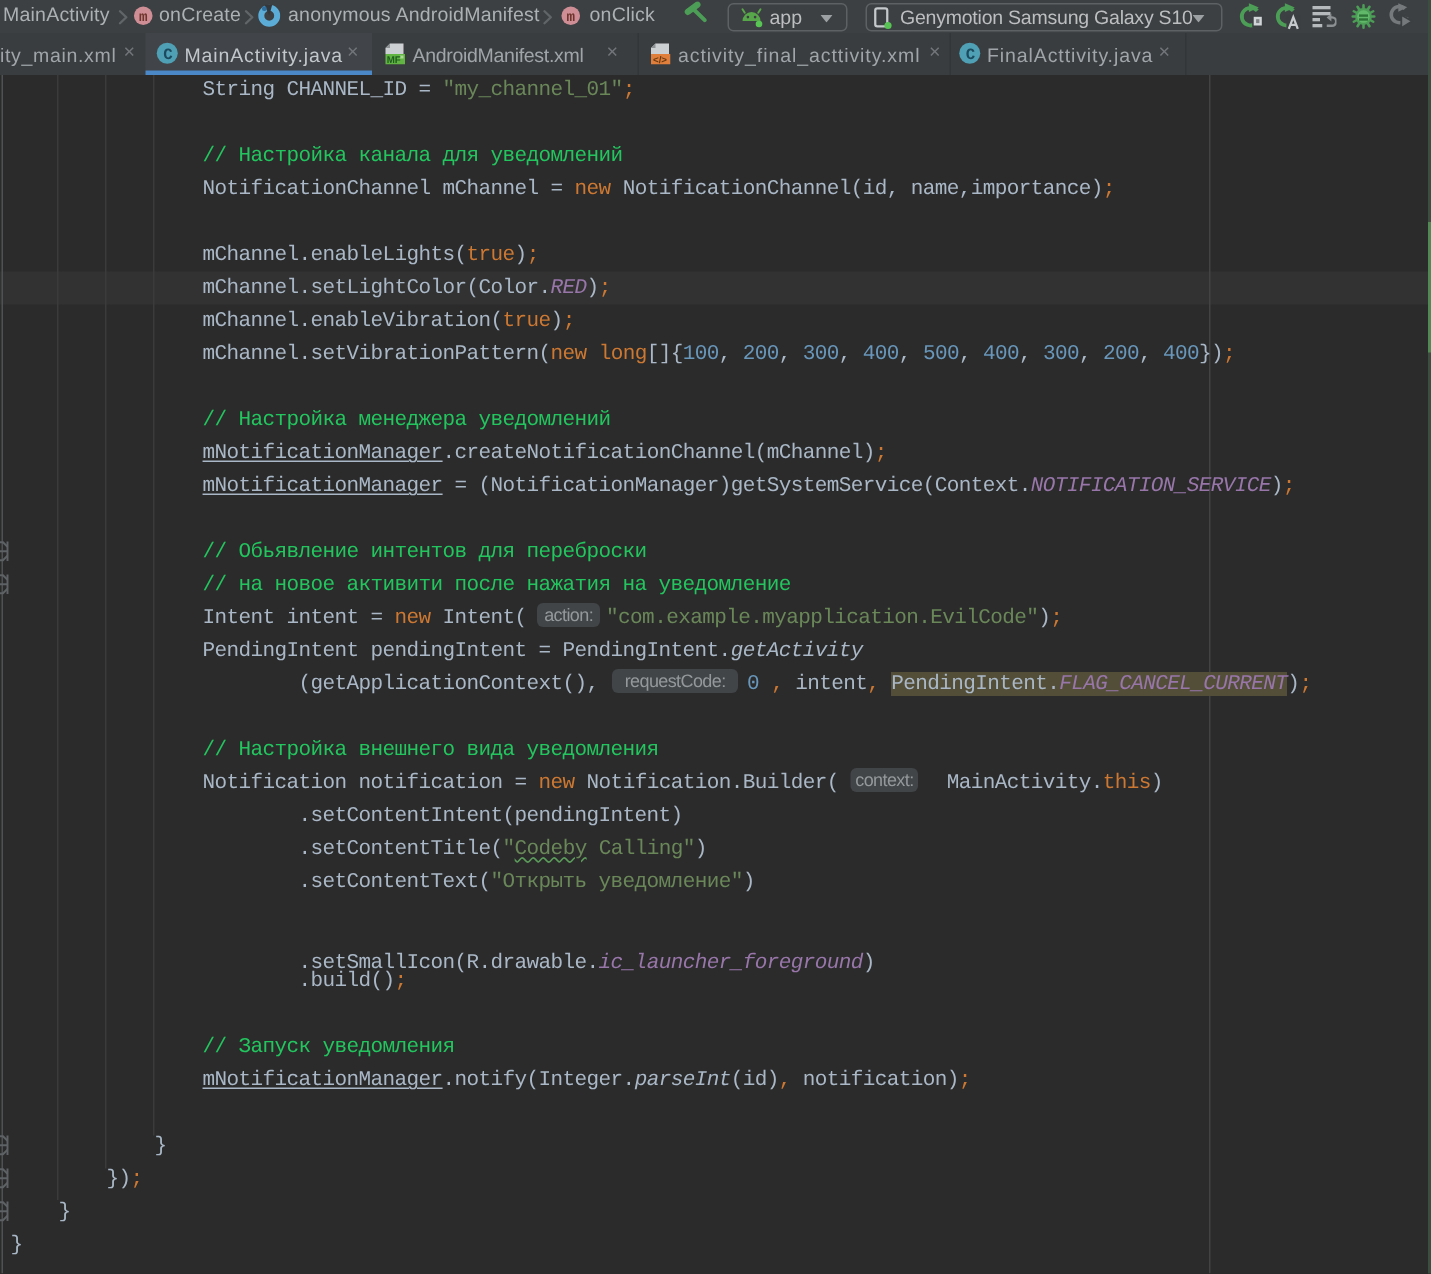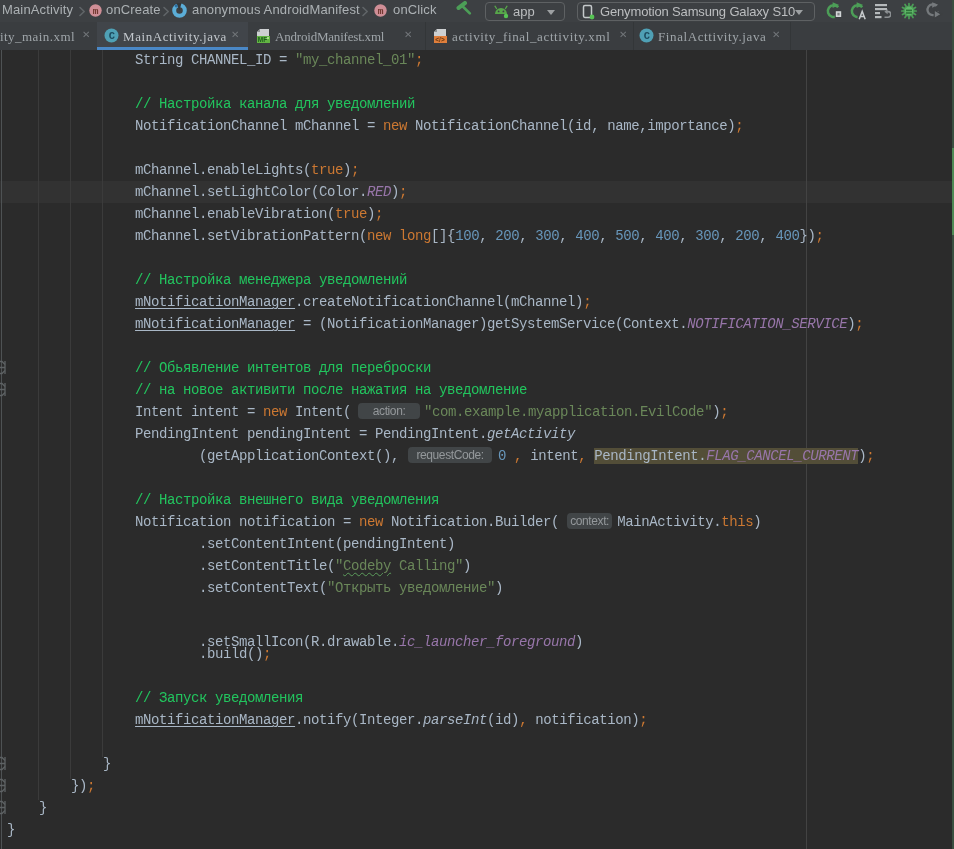--- a/index.html
+++ b/index.html
@@ -2,21 +2,21 @@
 <html><head><meta charset="utf-8"><style>
 html,body{margin:0;padding:0;}
 body{width:954px;height:849px;background:#2B2B2B;overflow:hidden;position:relative;
      font-family:"Liberation Sans",sans-serif;-webkit-font-smoothing:antialiased;}
 .abs{position:absolute;}
 #topbar{position:absolute;left:0;top:0;width:954px;height:22px;background:#3D4043;}
 .bc{position:absolute;top:1.5px;font-size:13px;color:#ACB1B4;letter-spacing:0.15px;white-space:pre;}
 .chip{position:absolute;top:2px;height:17px;border:1px solid #5E6163;border-radius:4px;text-decoration:underline;}
 .chiptxt{position:absolute;top:1px;font-size:13px;color:#BCBEC0;white-space:pre;}
 #tabbar{position:absolute;left:0;top:22px;width:954px;height:28px;background:#3A3D40;}
-.tabtxt{position:absolute;font-size:13px;color:#9FA5A9;white-space:pre;font-family:Liberation Serif, serif;}
+.tabtxt{position:absolute;font-size:13px;color:#9FA5A9;white-space:pre;}
 .tabtxt.act{color:#C2C7CC;}
 .tclose{position:absolute;font-size:10px;color:#72767A;}
 #editor{position:absolute;left:0;top:50px;width:954px;height:799px;background:#2B2B2B;overflow:hidden;}
 .vg{position:absolute;width:1px;background:#3B3B3B;}
 .ln{position:absolute;left:7px;height:22px;line-height:22px;white-space:pre;
     font-family:"Liberation Mono",monospace;font-size:14px;letter-spacing:-0.4px;color:#A9B7C6;}
 .ln span{letter-spacing:-0.4px;}
 .k{color:#CC7832;}
 .s{color:#6A8759;}
 .n{color:#6897BB;}
@@ -241,25 +241,25 @@
 <div class="ln" style="top:65px"><span>                NotificationChannel mChannel = </span><span class="k">new</span><span> NotificationChannel(id, name,importance)</span><span class="k">;</span></div>
 <div class="ln" style="top:109px"><span>                mChannel.enableLights(</span><span class="k">true</span><span>)</span><span class="k">;</span></div>
 <div class="ln" style="top:131px"><span>                mChannel.setLightColor(Color.</span><span class="p">RED</span><span>)</span><span class="k">;</span></div>
 <div class="ln" style="top:153px"><span>                mChannel.enableVibration(</span><span class="k">true</span><span>)</span><span class="k">;</span></div>
 <div class="ln" style="top:175px"><span>                mChannel.setVibrationPattern(</span><span class="k">new</span><span> </span><span class="k">long</span><span>[]{</span><span class="n">100</span><span>, </span><span class="n">200</span><span>, </span><span class="n">300</span><span>, </span><span class="n">400</span><span>, </span><span class="n">500</span><span>, </span><span class="n">400</span><span>, </span><span class="n">300</span><span>, </span><span class="n">200</span><span>, </span><span class="n">400</span><span>})</span><span class="k">;</span></div>
 <div class="ln" style="top:219px"><span class="c">                // Настройка менеджера уведомлений</span></div>
 <div class="ln" style="top:241px"><span>                </span><span class="u">mNotificationManager</span><span>.createNotificationChannel(mChannel)</span><span class="k">;</span></div>
 <div class="ln" style="top:263px"><span>                </span><span class="u">mNotificationManager</span><span> = (NotificationManager)getSystemService(Context.</span><span class="p">NOTIFICATION_SERVICE</span><span>)</span><span class="k">;</span></div>
 <div class="ln" style="top:307px"><span class="c">                // Обьявление интентов для переброски</span></div>
 <div class="ln" style="top:329px"><span class="c">                // на новое активити после нажатия на уведомление</span></div>
-<div class="ln" style="top:351px"><span>                Intent intent = </span><span class="k">new</span><span> Intent( </span><span class="bdg" style="margin-left:-1px;width:62px;margin-right:4px">action:</span><span class="s">"com.example.myapplication.EvilCode"</span><span>)</span><span class="k">;</span></div>
+<div class="ln" style="top:351px"><span>                Intent intent = </span><span class="k">new</span><span> Intent( </span><span class="bdg" style="margin-left:-1px;width:42px;margin-right:4px">action:</span><span class="s">"com.example.myapplication.EvilCode"</span><span>)</span><span class="k">;</span></div>
 <div class="ln" style="top:373px"><span>                PendingIntent pendingIntent = PendingIntent.</span><span class="i">getActivity</span></div>
 <div class="ln" style="top:395px"><span>                        (getApplicationContext(), </span><span class="bdg" style="margin-left:1px;width:84px;margin-right:6px">requestCode:</span><span class="n">0</span><span> </span><span class="k">,</span><span> intent</span><span class="k">,</span><span> </span><span class="hl"><span>PendingIntent.</span><span class="p">FLAG_CANCEL_CURRENT</span></span><span>)</span><span class="k">;</span></div>
 <div class="ln" style="top:439px"><span class="c">                // Настройка внешнего вида уведомления</span></div>
-<div class="ln" style="top:461px"><span>                Notification notification = </span><span class="k">new</span><span> Notification.Builder( </span><span class="bdg" style="margin-left:0px;width:45px;margin-right:5px">context:</span><span>MainActivity.</span><span class="k">this</span><span>)</span></div>
+<div class="ln" style="top:461px"><span>                Notification notification = </span><span class="k">new</span><span> Notification.Builder( </span><span class="bdg" style="margin-left:0px;width:45px;margin-right:19px">context:</span><span>MainActivity.</span><span class="k">this</span><span>)</span></div>
 <div class="ln" style="top:483px"><span>                        .setContentIntent(pendingIntent)</span></div>
 <div class="ln" style="top:505px"><span>                        .setContentTitle(</span><span class="s">"</span><span class="s sq">Codeby</span><span class="s"> Calling"</span><span>)</span></div>
 <div class="ln" style="top:527px"><span>                        .setContentText(</span><span class="s">"Открыть уведомление"</span><span>)</span></div>
 <div class="ln" style="top:581px"><span>                        .setSmallIcon(R.drawable.</span><span class="p">ic_launcher_foreground</span><span>)</span></div>
 <div class="ln" style="top:593px"><span>                        .build()</span><span class="k">;</span></div>
 <div class="ln" style="top:637px"><span class="c">                // Запуск уведомления</span></div>
 <div class="ln" style="top:659px"><span>                </span><span class="u">mNotificationManager</span><span>.notify(Integer.</span><span class="i">parseInt</span><span>(id)</span><span class="k">,</span><span> notification)</span><span class="k">;</span></div>
 <div class="ln" style="top:703px"><span>            }</span></div>
 <div class="ln" style="top:725px"><span>        })</span><span class="k">;</span></div>
 <div class="ln" style="top:747px"><span>    }</span></div>

